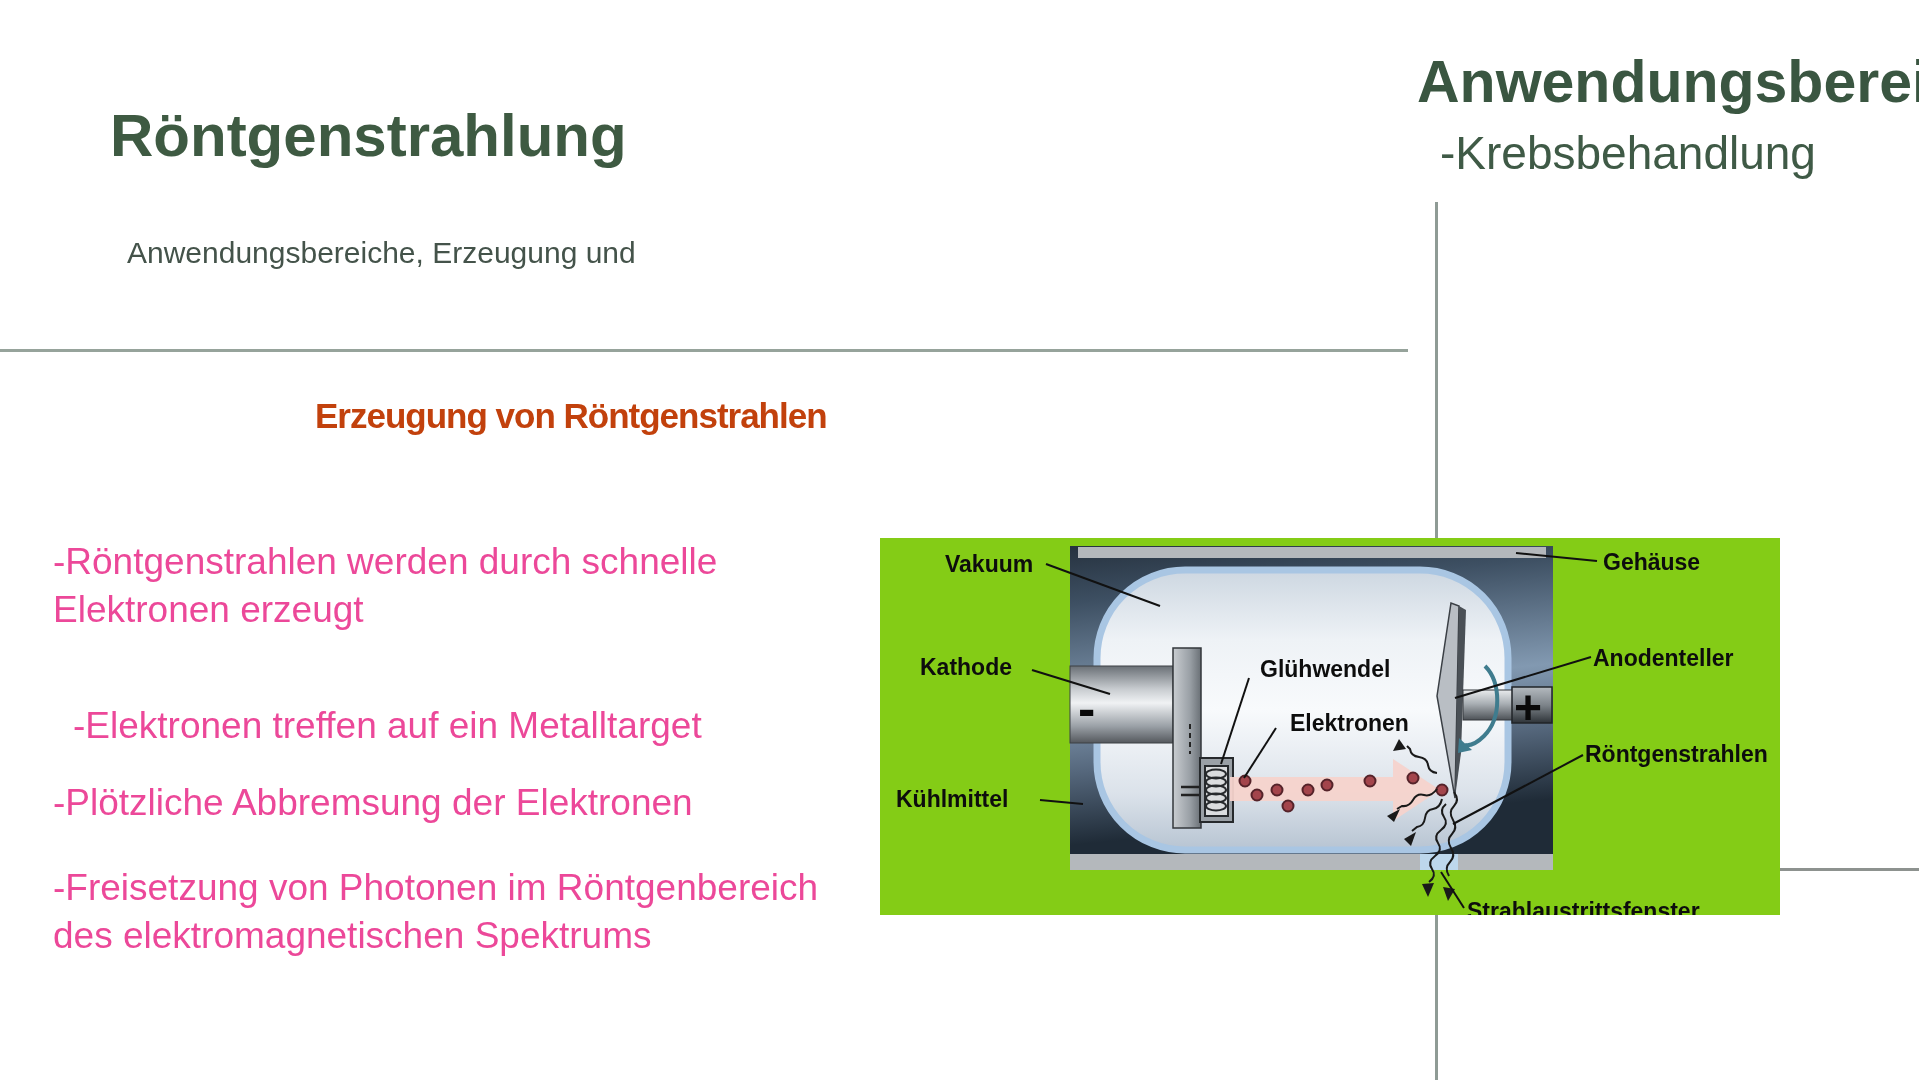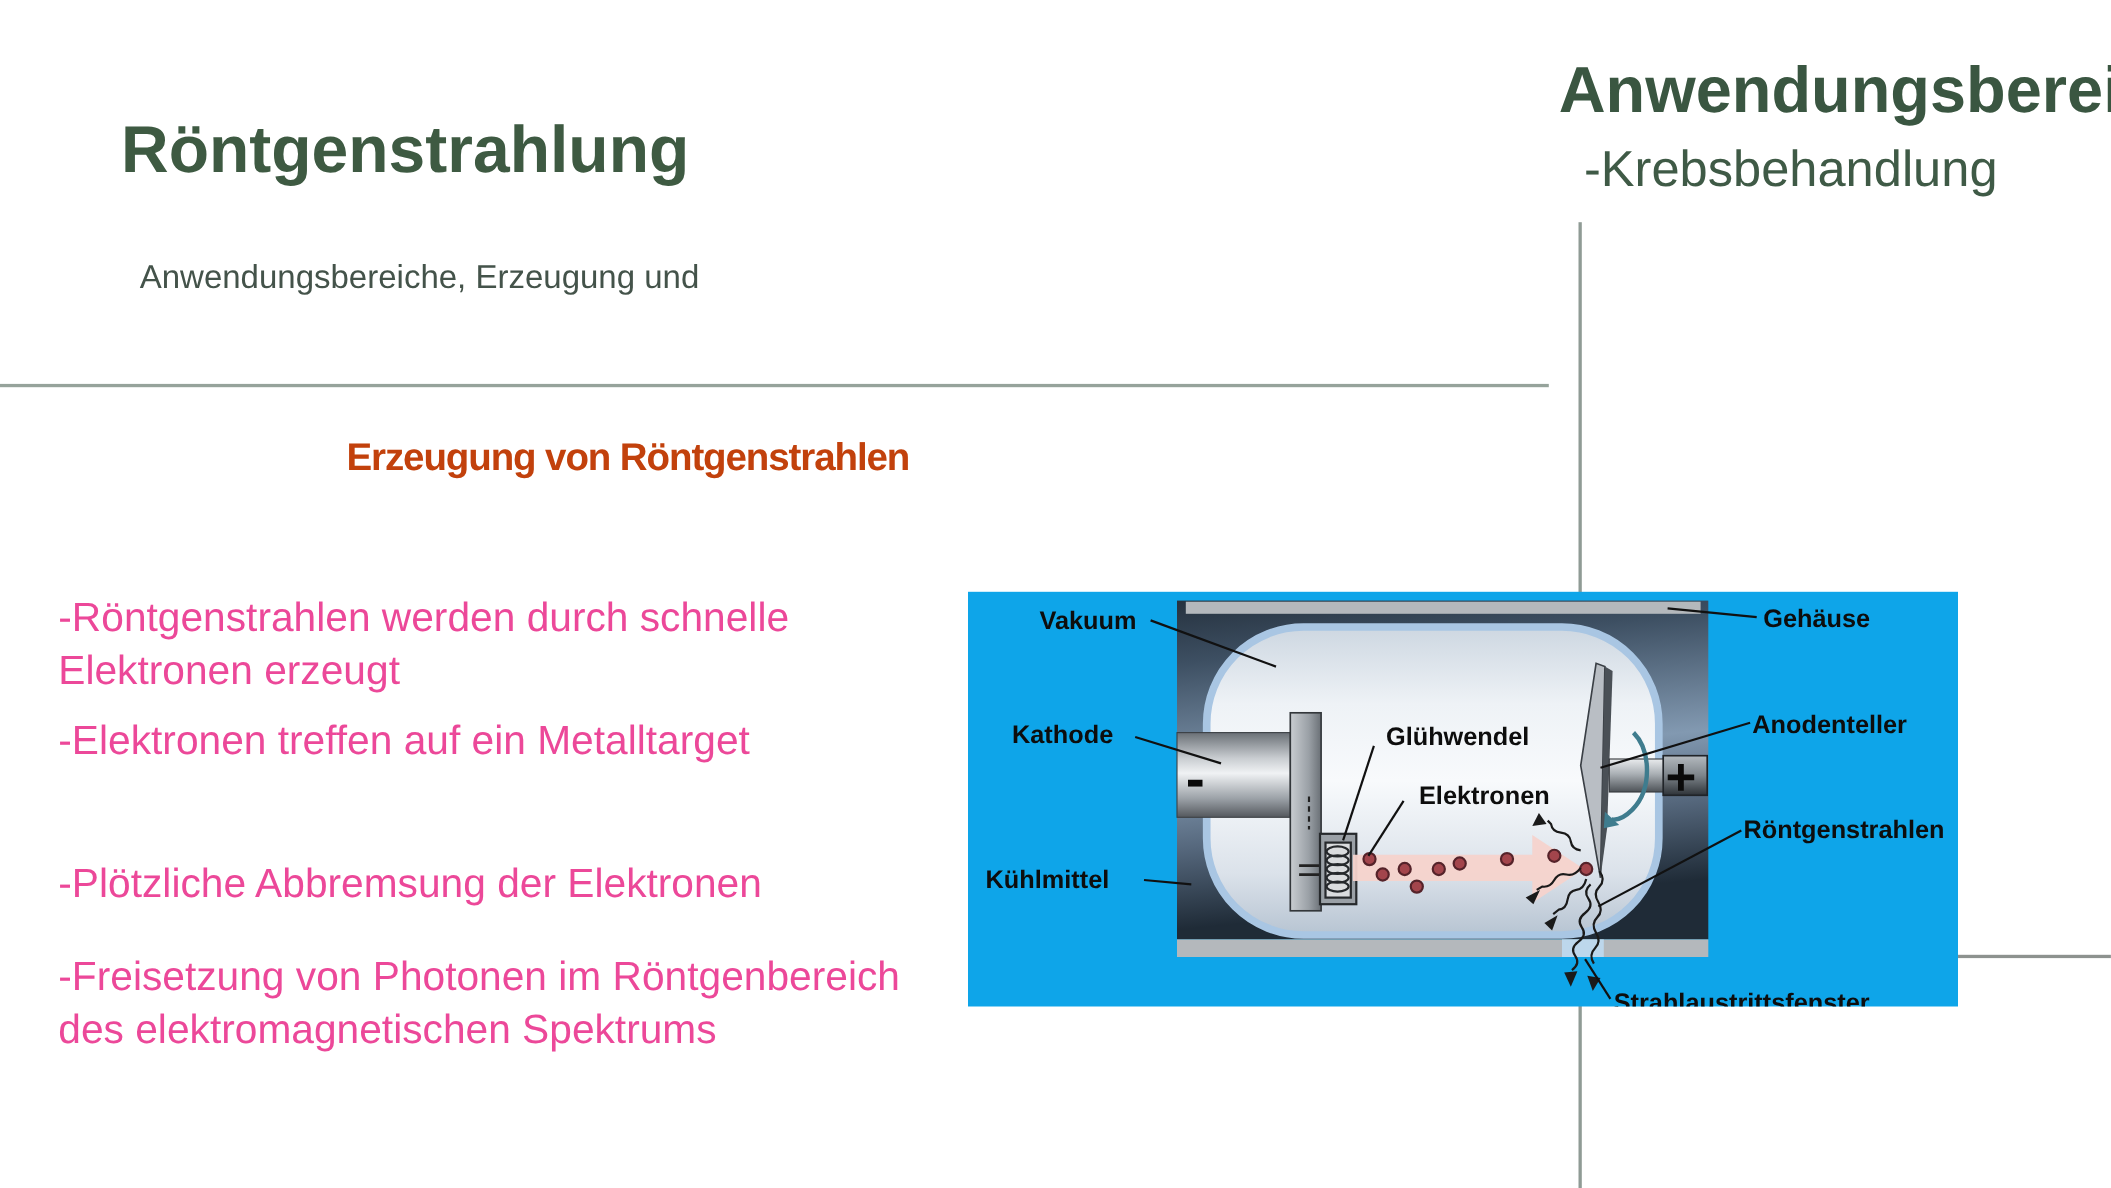--- a/index.html
+++ b/index.html
@@ -14,23 +14,23 @@
   }
   .subtitle{left:127px;top:230px;font-size:30px;color:#44534a;line-height:46px;}
   .divider-h{left:0;top:349px;width:1408px;height:3px;background:#96a39b;}
   .divider-v{left:1435px;top:202px;width:3px;height:878px;background:#8f9b95;}
   .right-heading{left:1417px;top:48px;font-size:59px;font-weight:700;color:#3a5641;}
   .right-item{left:1440px;top:126px;font-size:46px;color:#3f5a46;}
   .section-heading{
     left:315px;top:396px;font-size:35px;font-weight:700;color:#c2410c;letter-spacing:-1px;
   }
   .bullet{left:53px;font-size:37px;color:#ec4899;line-height:48px;}
-  .b1{top:538px;} .b2{top:649px;} .b3{top:779px;text-align:right;} .b4{top:864px;}
+  .b1{top:538px;} .b2{top:702px;margin-left:20px;} .b3{top:779px;text-align:right;} .b4{top:864px;}
   .diagram{
-    left:880px;top:538px;width:900px;height:377px;background:#0ea5e9;overflow:hidden;
+    left:880px;top:538px;width:900px;height:377px;background:#84cc16;overflow:hidden;
   }
   .diagram svg{position:absolute;left:0;top:0;}
   .dlabel{
     position:absolute;font-size:23px;font-weight:700;color:#0d0d0d;white-space:nowrap;
   }
   .sign{position:absolute;font-weight:700;color:#0a0a0a;line-height:1;}
   .minus-sign{left:198px;top:144px;font-size:52px;}
   .plus-sign{left:634px;top:146px;font-size:48px;}
   .right-line{left:1765px;top:868px;width:154px;height:3px;background:#8d928f;}
 </style>

